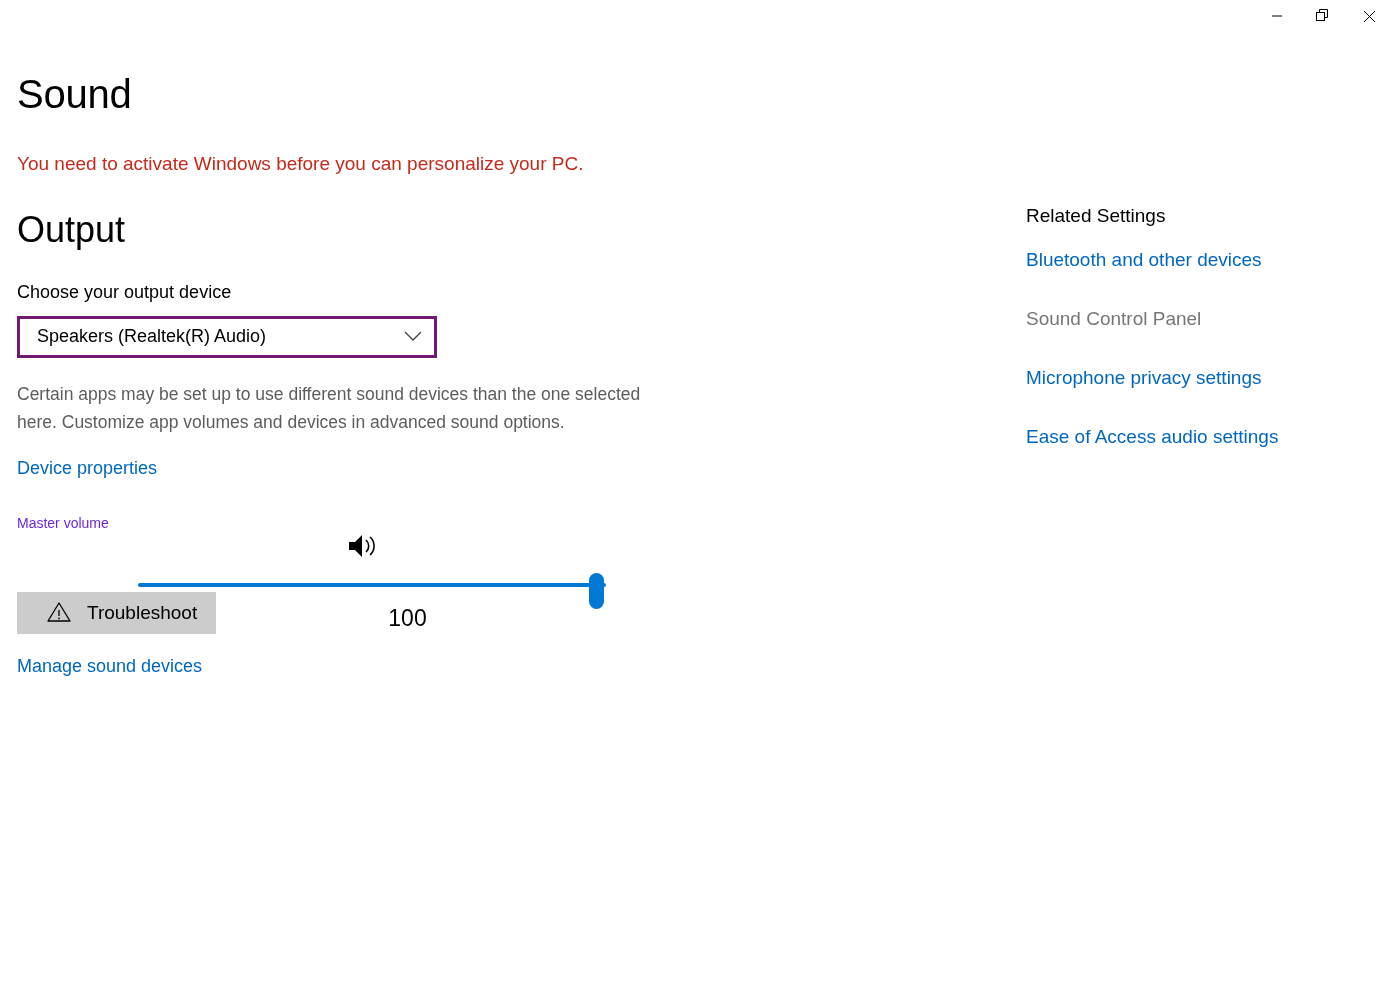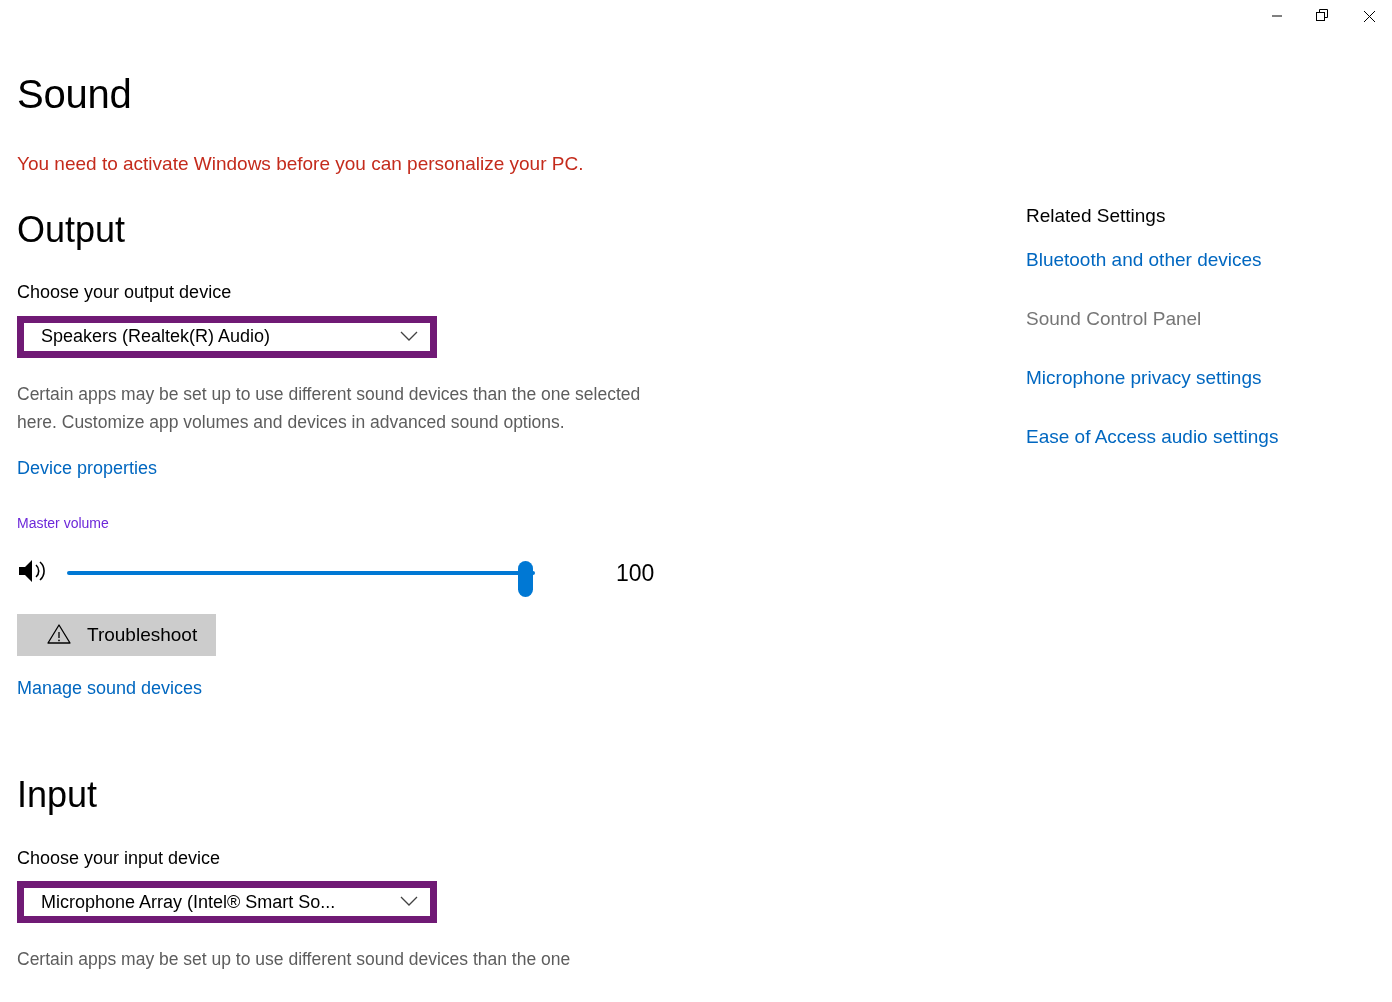--- a/index.html
+++ b/index.html
@@ -74,21 +74,21 @@
   }
   .field-label {
     font-size: 18px;
     line-height: 1.25;
     margin-bottom: 12px;
     color: #000;
   }
   .combo {
     width: 420px;
     height: 42px;
-    border: 7px solid #701a75;
+    border: 3px solid #701a75;
     background: #FFFFFF;
     display: flex;
     align-items: center;
     justify-content: space-between;
     padding: 0 12px 0 17px;
     cursor: default;
   }
   .combo-value {
     font-size: 18px;
     color: #000;
@@ -114,22 +114,22 @@
   .link-block { margin-top: 22px; }
 
   .volume-label {
     font-size: 14px;
     color: #6d28d9;
     margin-top: 36px;
   }
   .slider-row {
     display: flex;
     align-items: center;
-    margin-top: 22px;
     height: 40px;
+    flex-direction: column;
   }
   .speaker-icon { width: 40px; flex: none; }
   .slider {
     position: relative;
     width: 476px;
     height: 40px;
     flex: none;
     margin-left: 2px;
     cursor: default;
   }
@@ -290,35 +290,20 @@
         </svg>
       </span>
       <span class="troubleshoot-label">Troubleshoot</span>
     </button>
 
     <div class="link-block">
       <span class="link">Manage sound devices</span>
     </div>
   </div>
 
-  <div class="input-section">
-    <h2 class="section-heading">Input</h2>
-
-    <div class="field-label">Choose your input device</div>
-    <div class="combo">
-      <span class="combo-value">Microphone Array (Intel® Smart So...</span>
-      <span class="combo-chevron">
-        <svg width="18" height="11" viewBox="0 0 18 11">
-            <polyline points="1,1 9,9 17,1" fill="none" stroke="#424242" stroke-width="1.3"></polyline>
-          </svg>
-      </span>
-    </div>
-
-    <div class="truncated-help">Certain apps may be set up to use different sound devices than the one</div>
-  </div>
 
 </div>
 
 <div class="right-col">
   <h3 class="related-heading">Related Settings</h3>
   <span class="related-link">Bluetooth and other devices</span>
   <span class="related-link disabled">Sound Control Panel</span>
   <span class="related-link">Microphone privacy settings</span>
   <span class="related-link">Ease of Access audio settings</span>
 </div>

